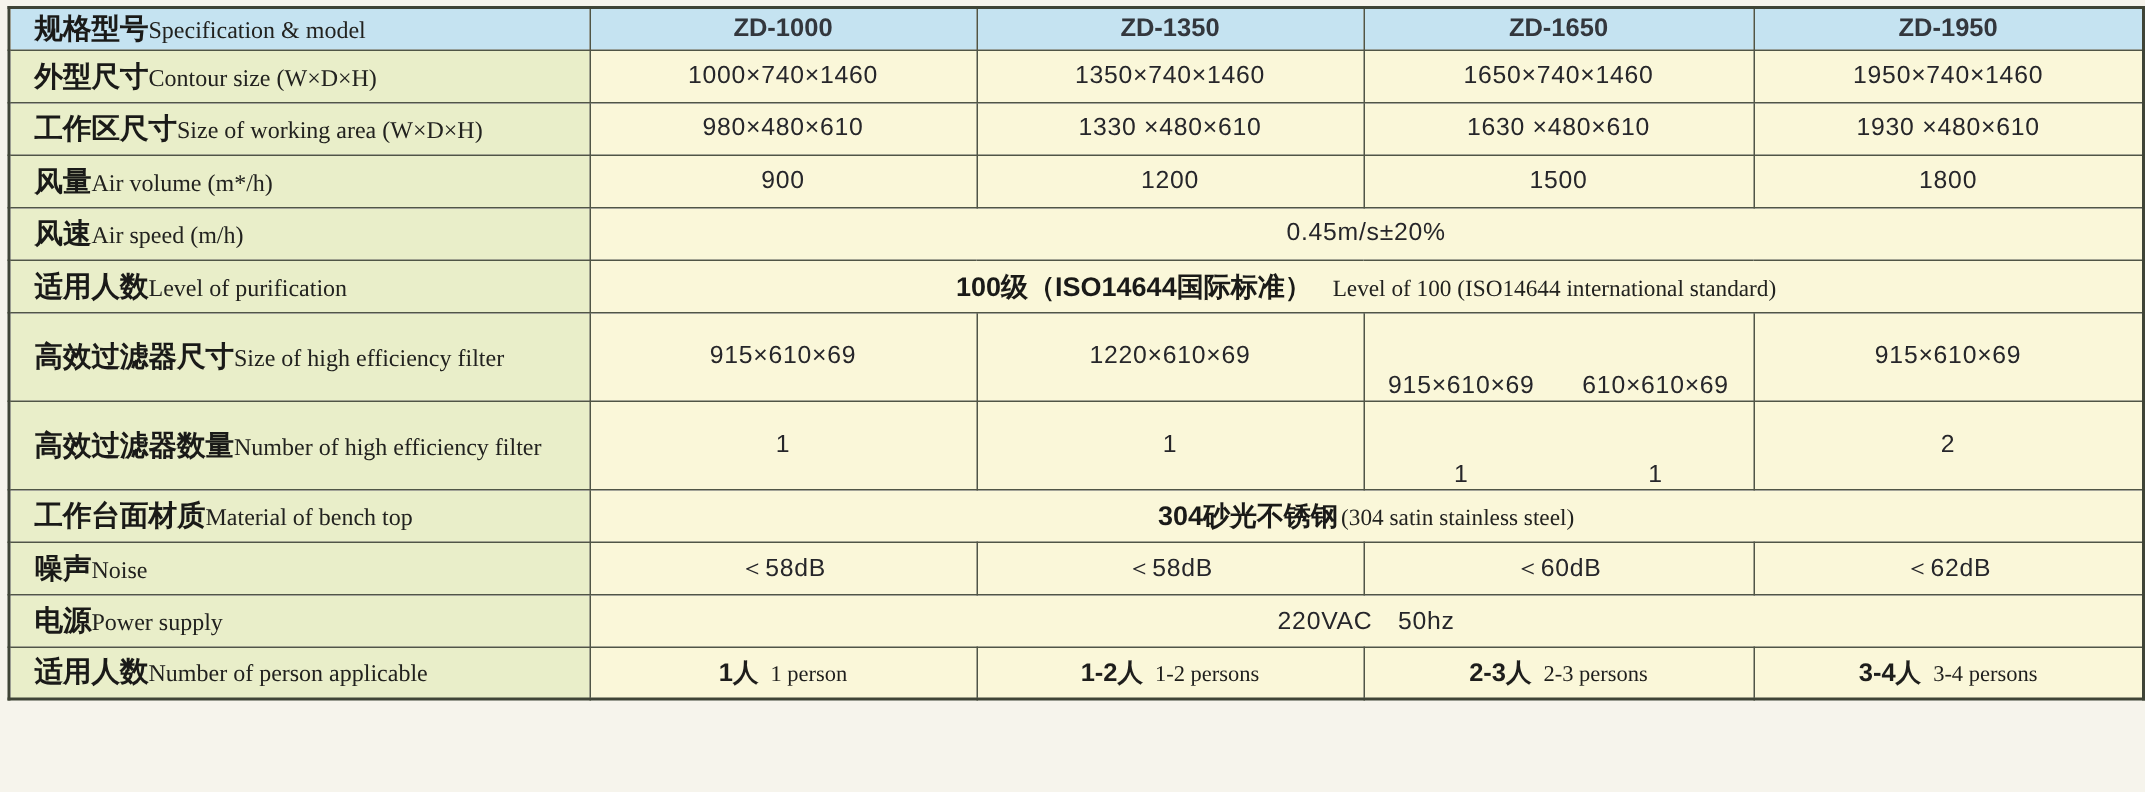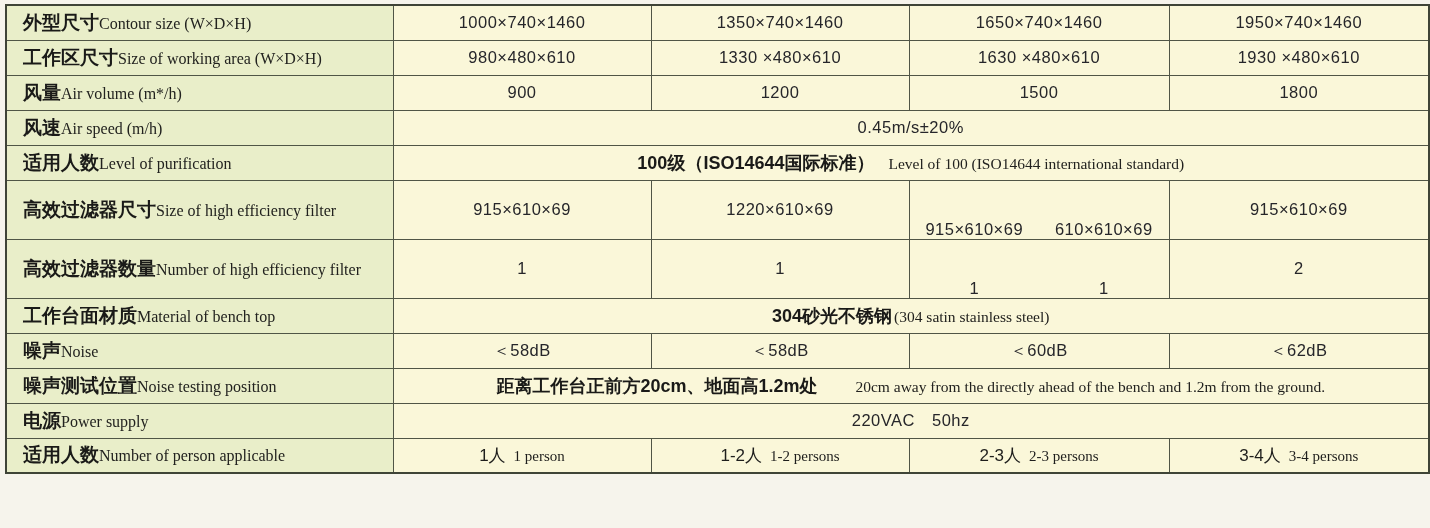--- a/index.html
+++ b/index.html
@@ -47,38 +47,45 @@
     font-size:16.5px;
     color:#26262a;
     letter-spacing:0.5px;
     margin-top:39px;
   }
   .model { font-family:"Liberation Sans", sans-serif; font-size:17px; color:#33373d; }
   .dual { display:flex; justify-content:space-around; align-items:center; width:100%; }
   .spanline { display:flex; justify-content:center; align-items:baseline; gap:14px; }
   .spanline .zh { font-size:18px; }
   .spanline .en { font-size:15.5px; }
-  .person-zh { font-family:"Liberation Sans", sans-serif; font-weight:normal; font-size:17px; }
+  .person-zh { font-family:"Liberation Sans", sans-serif; font-weight:bold; font-size:17px; }
   .person-en { font-family:"Liberation Serif", serif; font-size:15px; }
   .cellmix { display:flex; justify-content:center; align-items:baseline; gap:8px; }
 </style>
 </head>
 <body>
 
 <div class="page">
 <table class="spec">
   <colgroup>
     <col class="c-label">
         <col class="c-d1">
         <col class="c-d2">
         <col class="c-d3">
         <col class="c-d4">
   </colgroup>
 
   <tbody>
+        <tr class="hdr">
+    <th class="label"><span class="zh">规格型号</span><span class="en">Specification &amp; model</span></th>
+    <th><span class="model">ZD-1000</span></th>
+    <th><span class="model">ZD-1350</span></th>
+    <th><span class="model">ZD-1650</span></th>
+    <th><span class="model">ZD-1950</span></th>
+  </tr>
 
   <tr>
     <td class="label"><span class="zh">外型尺寸</span><span class="en">Contour size (W×D×H)</span></td>
     <td><span class="val">1000×740×1460</span></td>
     <td><span class="val">1350×740×1460</span></td>
     <td><span class="val">1650×740×1460</span></td>
     <td><span class="val">1950×740×1460</span></td>
   </tr>
 
   <tr>
@@ -150,29 +157,20 @@
   </tr>
 
   <tr>
     <td class="label"><span class="zh">噪声</span><span class="en">Noise</span></td>
     <td><span class="val">＜58dB</span></td>
     <td><span class="val">＜58dB</span></td>
     <td><span class="val">＜60dB</span></td>
     <td><span class="val">＜62dB</span></td>
   </tr>
 
-  <tr>
-    <td class="label"><span class="zh">噪声测试位置</span><span class="en">Noise testing position</span></td>
-    <td colspan="4">
-      <div class="spanline" style="gap:38px;">
-              <span class="zh">距离工作台正前方20cm、地面高1.2m处</span>
-              <span class="en">20cm away from the directly ahead of the bench and 1.2m from the ground.</span>
-            </div>
-    </td>
-  </tr>
 
   <tr>
     <td class="label"><span class="zh">电源</span><span class="en">Power supply</span></td>
     <td colspan="4"><span class="val">220VAC　50hz</span></td>
   </tr>
 
   <tr>
     <td class="label"><span class="zh">适用人数</span><span class="en">Number of person applicable</span></td>
     <td>
             <div class="cellmix">

